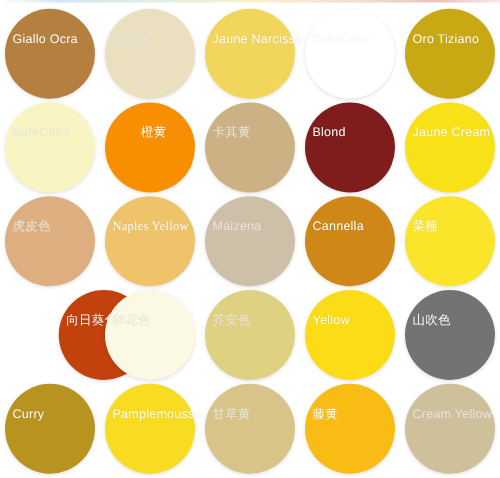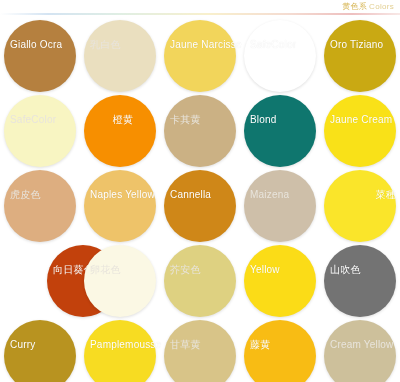--- a/index.html
+++ b/index.html
@@ -98,25 +98,20 @@
   .swatch-label.dark-on-light {
     color: #e8e4dc;
     text-shadow: none;
   }
 </style>
 </head>
 <body>
 
 <div class="page">
 
-  <div class="header">
-    <div class="header-title">
-      <span>黄色系</span><span class="latin">Colors</span>
-    </div>
-  </div>
 
   <div class="divider"></div>
 
   <div class="grid" id="swatch-grid">
       <div class="cell">
         <div class="swatch" style="background: rgb(181, 128, 63);">
           <span class="swatch-label">Giallo Ocra</span>
         </div>
       </div>
       <div class="cell">
@@ -148,51 +143,51 @@
         <div class="swatch" style="background: rgb(247, 143, 0); justify-content: center;">
           <span class="swatch-label cjk">橙黄</span>
         </div>
       </div>
       <div class="cell">
         <div class="swatch" style="background: rgb(203, 177, 132);">
           <span class="swatch-label cjk dark-on-light">卡其黄</span>
         </div>
       </div>
       <div class="cell">
-        <div class="swatch" style="background: #0f766e;">
+        <div class="swatch" style="background: #7f1d1d;">
           <span class="swatch-label">Blond</span>
         </div>
       </div>
       <div class="cell">
         <div class="swatch" style="background: rgb(249, 225, 24);">
           <span class="swatch-label">Jaune Cream</span>
         </div>
       </div>
       <div class="cell">
         <div class="swatch" style="background: rgb(221, 174, 128);">
           <span class="swatch-label cjk dark-on-light">虎皮色</span>
         </div>
       </div>
       <div class="cell">
-        <div class="swatch" style="background: rgb(238, 195, 105);">
+        <div class="swatch" style="background: rgb(238, 195, 105); font-family: Liberation Serif, serif;">
           <span class="swatch-label">Naples Yellow</span>
+        </div>
+      </div>
+      <div class="cell">
+        <div class="swatch" style="background: rgb(206, 191, 169);">
+          <span class="swatch-label dark-on-light">Maizena</span>
         </div>
       </div>
       <div class="cell">
         <div class="swatch" style="background: rgb(207, 135, 24);">
           <span class="swatch-label">Cannella</span>
         </div>
       </div>
       <div class="cell">
-        <div class="swatch" style="background: rgb(206, 191, 169);">
-          <span class="swatch-label dark-on-light">Maizena</span>
-        </div>
-      </div>
-      <div class="cell">
-        <div class="swatch" style="background: rgb(250, 229, 42); justify-content: flex-end;">
+        <div class="swatch" style="background: rgb(250, 229, 42);">
           <span class="swatch-label cjk">菜種</span>
         </div>
       </div>
       <div class="cell">
         <div class="swatch" style="background: #c2410c; margin-left: 43px;">
           <span class="swatch-label cjk">向日葵色</span>
         </div>
       </div>
       <div class="cell">
         <div class="swatch" style="background: rgb(251, 248, 228);">

